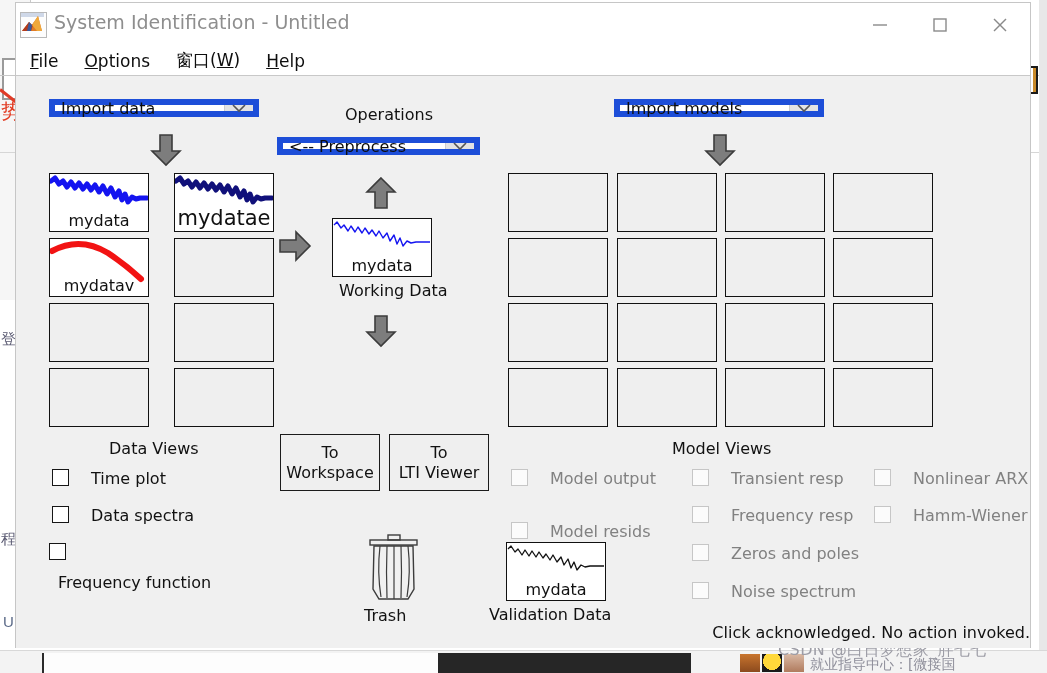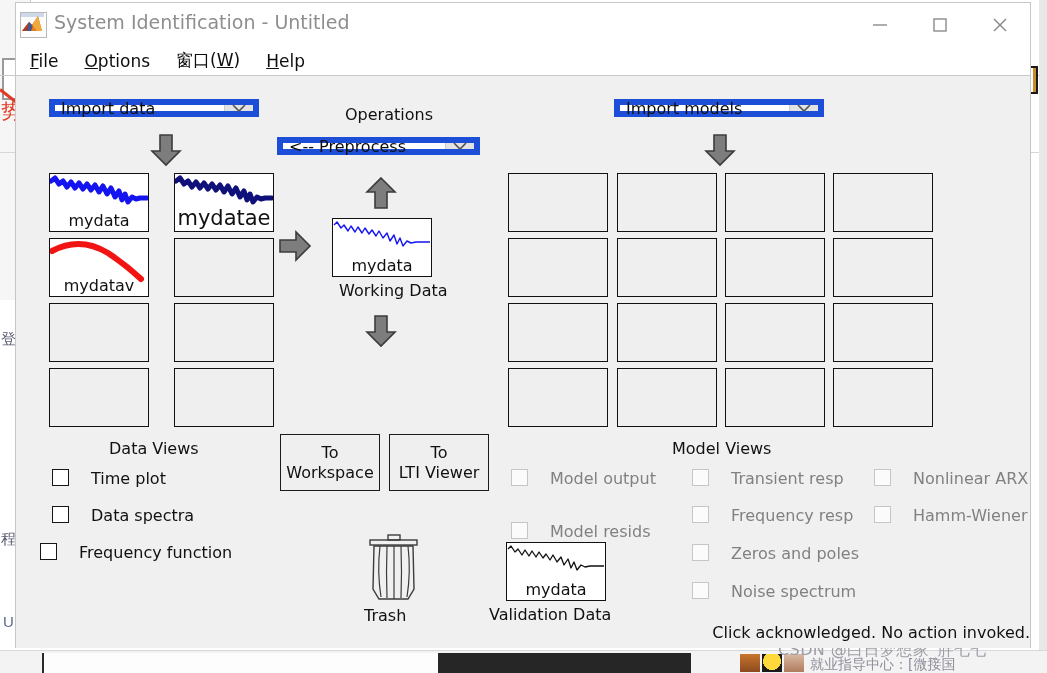--- a/index.html
+++ b/index.html
@@ -216,21 +216,21 @@
     <div class="ttl" style="left:93px;top:363px;">Data Views</div>
 
     <div class="cbrow" style="left:36px;top:393px;">
       <span class="cbox"></span>
       <span class="cblabel">Time plot</span>
     </div>
     <div class="cbrow" style="left:36px;top:430px;">
       <span class="cbox"></span>
       <span class="cblabel">Data spectra</span>
     </div>
-    <div class="cbrow" style="left:24px;top:467px;">
+    <div class="cbrow" style="left:33px;top:467px;flex-direction:column;">
       <span class="cbox"></span>
       <span class="cblabel">Frequency function</span>
     </div>
 
     <div class="ttl" style="left:329px;top:29px;">Operations</div>
 
     <div class="combo" style="left:261px;top:61px;width:203px;">
       <div class="ctext">&lt;-- Preprocess</div>
       <div class="carrow">
         <svg width="14" height="9">

